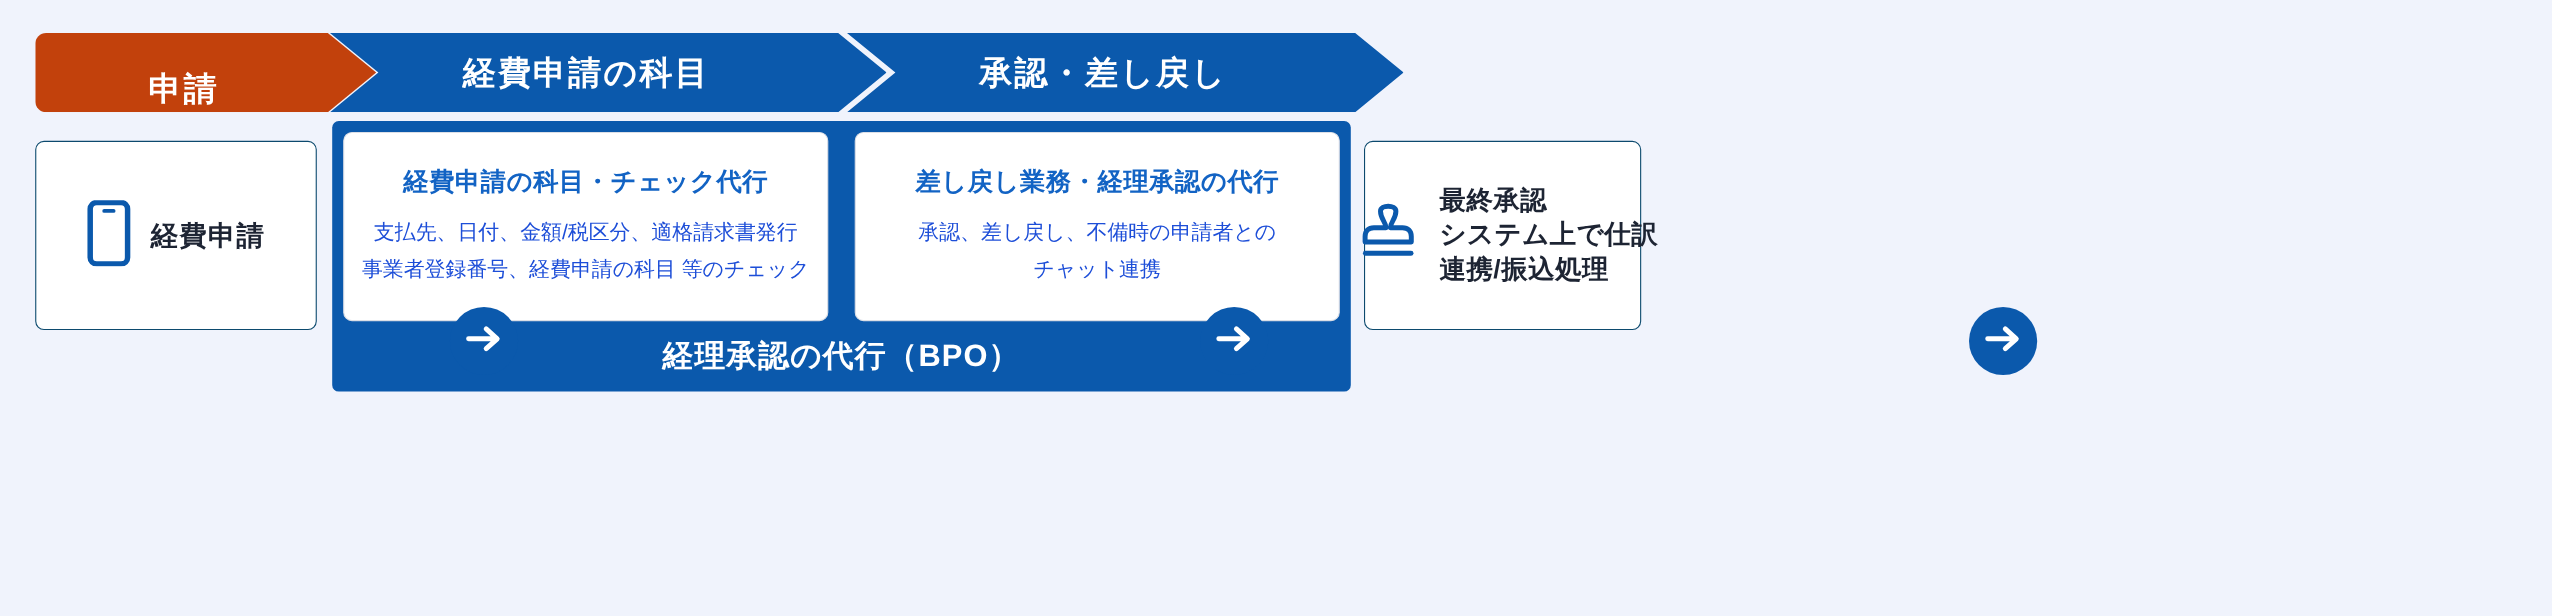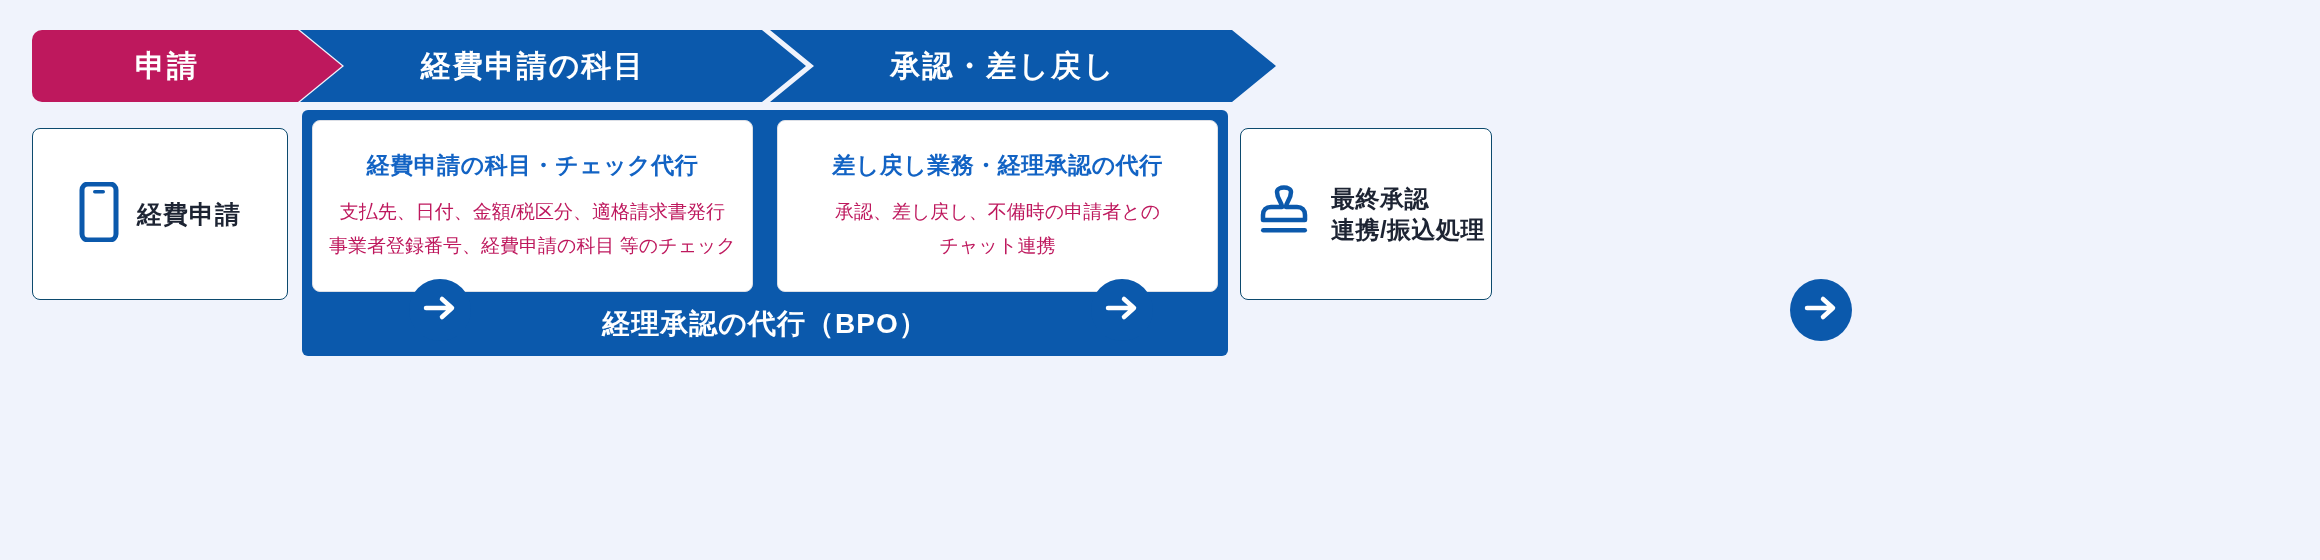--- a/index.html
+++ b/index.html
@@ -38,21 +38,21 @@
     font-size: 30px;
     font-weight: bold;
     letter-spacing: 2px;
     box-sizing: border-box;
   }
   .step span {
     position: relative;
     z-index: 2;
     display: block;
   }
-  .step-light { background: #be185d; }
+  .step-light { background: #c2410c; align-items: flex-end; }
   .step-dark  { background: #0b59ac; }
 
   
   .step.s1 {
     left: 32px;
     width: 310px;
     border-radius: 10px 0 0 10px;
     -webkit-clip-path: polygon(0 0, calc(100% - 44px) 0, 100% 50%, calc(100% - 44px) 100%, 0 100%);
     clip-path: polygon(0 0, calc(100% - 44px) 0, 100% 50%, calc(100% - 44px) 100%, 0 100%);
     padding-right: 40px;
@@ -147,21 +147,21 @@
   .card-title {
     color: #1263c4;
     font-size: 23px;
     font-weight: bold;
     letter-spacing: 0.5px;
     text-align: center;
     margin-bottom: 14px;
     white-space: nowrap;
   }
   .card-lines {
-    color: #be185d;
+    color: #1d4ed8;
     font-size: 19px;
     line-height: 1.75;
     text-align: center;
   }
   .card-lines div { white-space: nowrap; }
 
   
   .left-content {
     display: flex;
     align-items: center;
@@ -264,20 +264,21 @@
       <span class="icon">
         <svg width="62" height="60" viewBox="0 0 62 60" aria-hidden="true">
           <path d="M24 10 C24 4, 38 4, 38 10 C38 17, 33 20, 33 25 L44 25
                    C49 25, 52 28, 52 33 L52 38 L10 38 L10 33
                    C10 28, 13 25, 18 25 L29 25 C29 20, 24 17, 24 10 Z" fill="none" stroke="#0b59ac" stroke-width="4.5" stroke-linejoin="round"></path>
           <rect x="8" y="46" width="46" height="4.5" rx="2.25" fill="#0b59ac"></rect>
         </svg>
       </span>
       <div class="right-lines">
         <div>最終承認</div>
+        <div>システム上で仕訳</div>
         <div>連携/振込処理</div>
       </div>
     </div>
   </div>
 
   <div class="arrow-badge a1">
     <span>
       <svg width="34" height="26" viewBox="0 0 34 26" aria-hidden="true">
         <path d="M3 13 H28 M19 4 L29 13 L19 22" fill="none" stroke="#ffffff" stroke-width="4.5" stroke-linecap="round" stroke-linejoin="round"></path>
       </svg>

